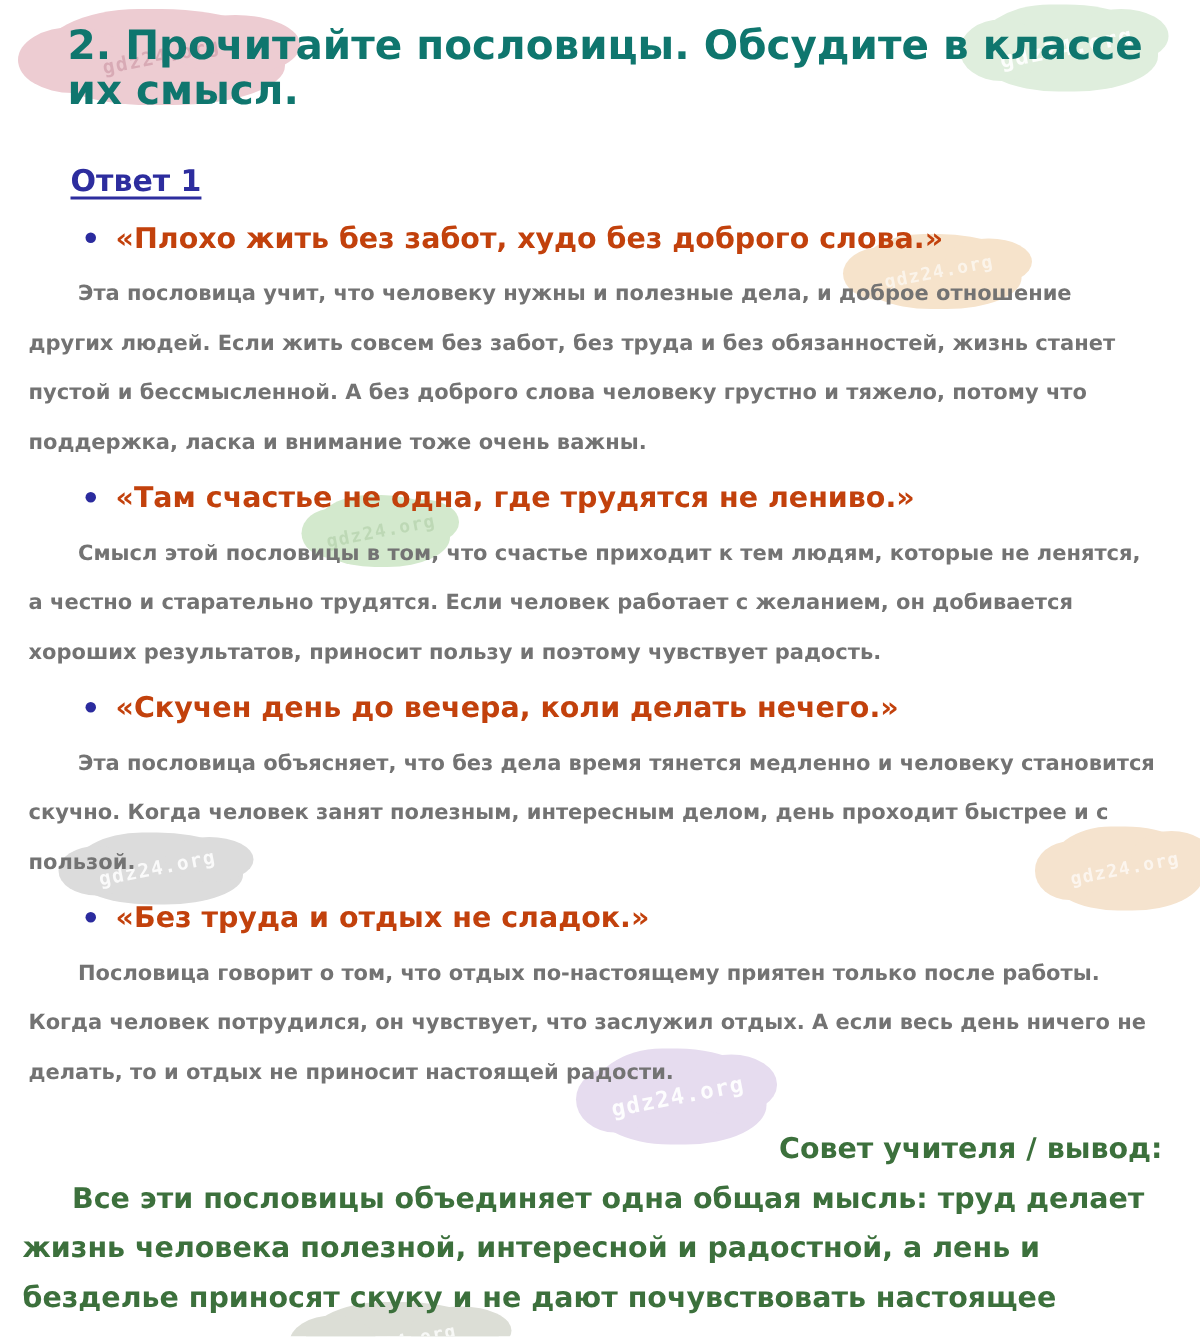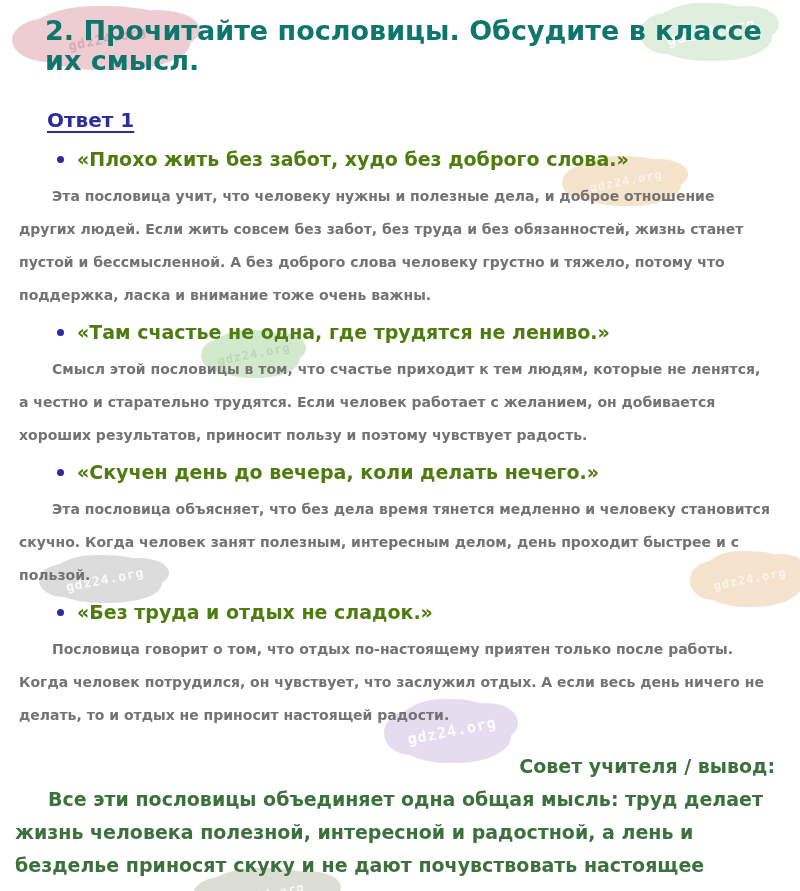--- a/index.html
+++ b/index.html
@@ -64,21 +64,21 @@
     font-size:20px; line-height:28px;
     color:#2d2d9e;
     text-decoration:underline;
     text-decoration-thickness:2px;
     text-underline-offset:4px;
   }
   .items { margin-top:9px; }
   .bullet-line {
     padding-left:42px;
     font-size:19px; line-height:33px;
-    color:#4d7c0f;
+    color:#c2410c;
   }
   .bullet-dot {
     display:inline-block; width:7px; height:7px;
     border-radius:50%; background:#2b2b9e;
     vertical-align:middle; margin-right:13px; margin-bottom:3px;
   }
   .expl {
     margin:4px; text-indent:33px;
     font-size:14px; line-height:33px;
     color:#737373;

